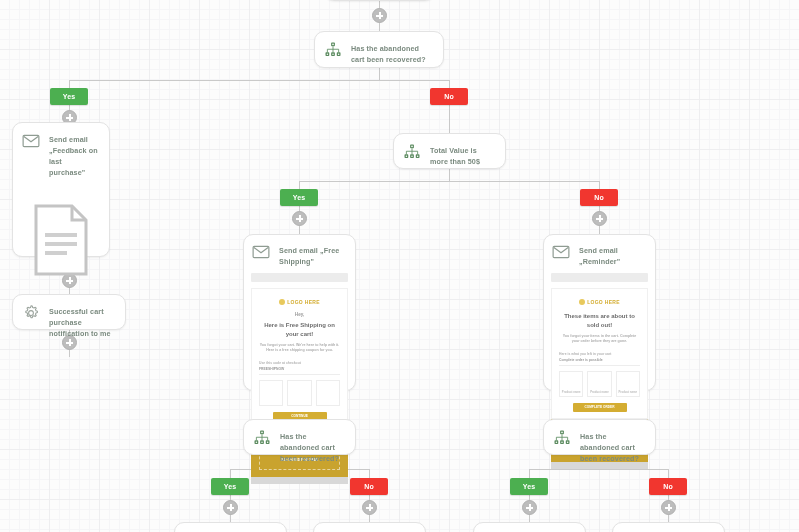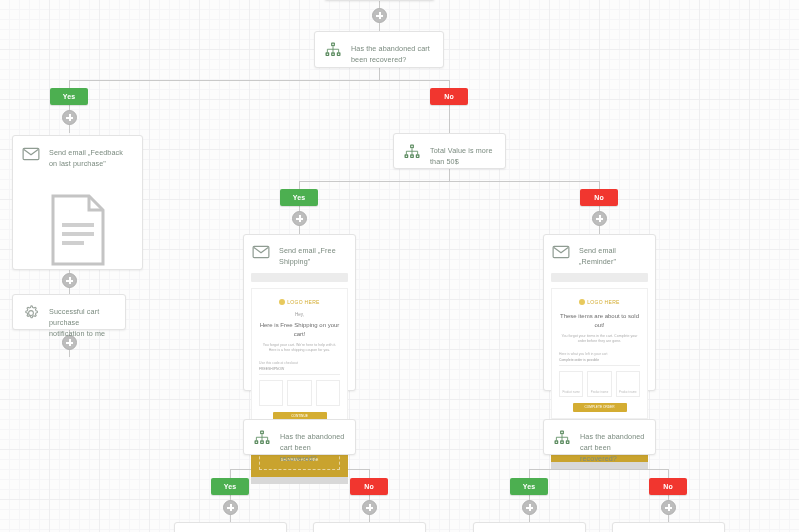--- a/index.html
+++ b/index.html
@@ -46,22 +46,23 @@
     background: #fff;
   }
   .plus::before { left: 3px; top: 6px; width: 7px; height: 1.5px; }
   .plus::after  { top: 3px; left: 6px; height: 7px; width: 1.5px; }
 
   
   .card {
     position: absolute;
     background: #ffffff;
     border: 1px solid #e3e3e3;
-    border-radius: 3px;
+    border-radius: 10px;
     box-shadow: 0 1px 2px rgba(0,0,0,.06);
+    font-weight: bold;
   }
   .card-head {
     display: flex;
     align-items: flex-start;
     padding: 9px 10px 9px 9px;
     gap: 9px;
   }
   .card-title {
     font-size: 7.2px;
     line-height: 1.55;
@@ -258,21 +259,21 @@
           <circle cx="19.5" cy="17.5" r="1" fill="#fff"></circle>
         </svg>
       </span>
       <span class="card-title">Has the abandoned cart been recovered?</span>
     </div>
   </div>
 
   <div class="badge yes" style="left:50px;  top:88px;">Yes</div>
   <div class="badge no" style="left:430px; top:88px;">No</div>
 
-  <div class="card" style="left:12px; top:135px; width:131px; height:135px;">
+  <div class="card" style="left:12px; top:122px; width:98px; height:135px;">
     <div class="card-head">
       <span class="ico">
         <svg viewBox="0 0 24 24">
           <rect x="1.5" y="4.5" width="21" height="15" rx="1.5" fill="none" stroke="#8f9c92" stroke-width="1.6"></rect>
           <path d="M2.5 6 L12 13 L21.5 6" fill="none" stroke="#8f9c92" stroke-width="1.6"></path>
         </svg>
       </span>
       <span class="card-title">Send email „Feedback on last purchase"</span>
     </div>
     <div class="doc-body">

